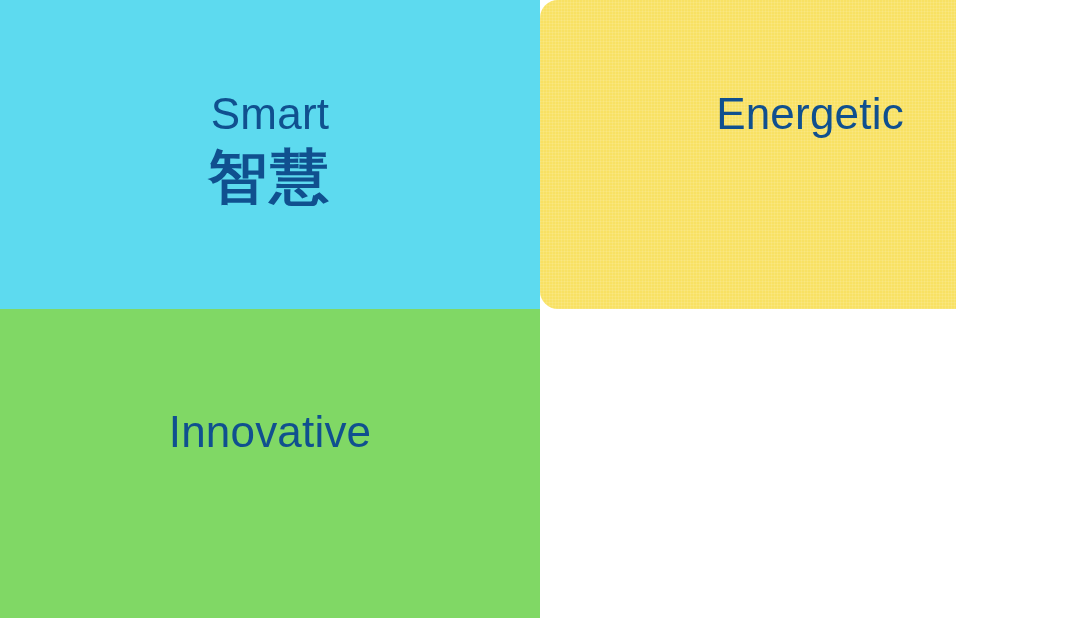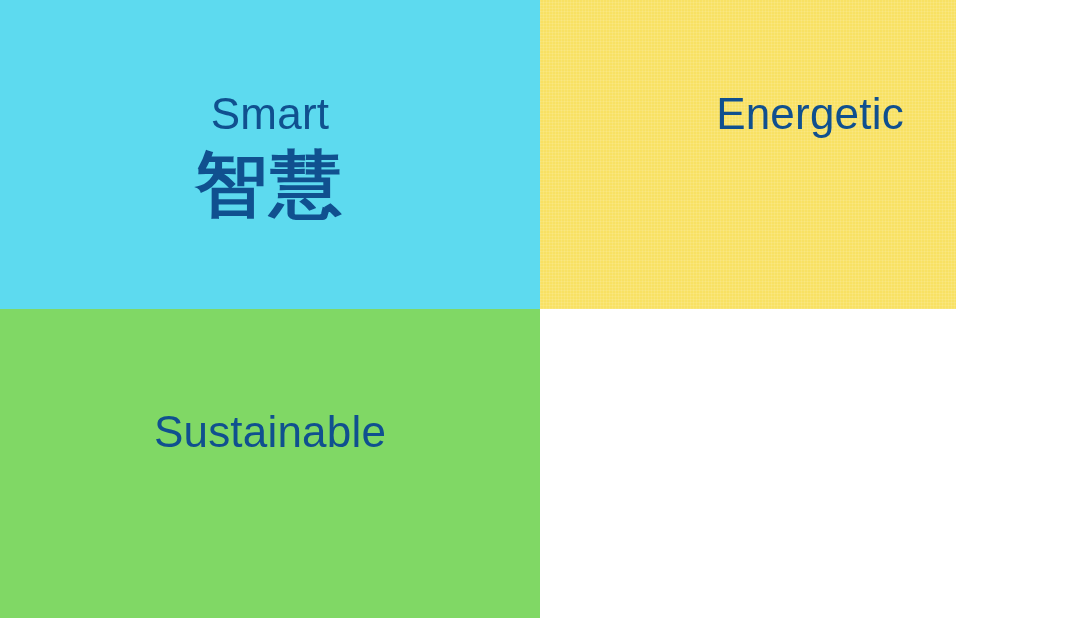--- a/index.html
+++ b/index.html
@@ -72,21 +72,21 @@
     text-align: center;
     line-height: 1;
   }
   .en {
     font-size: 44px;
     font-weight: 400;
     letter-spacing: 0.2px;
     white-space: nowrap;
   }
   .zh {
-    font-size: 72px;
+    font-size: 59px;
     font-weight: 700;
     letter-spacing: 3px;
     white-space: nowrap;
   }
 
   
   
   .row-top .textblock { margin-top: 92px; }
   .row-top .en { margin-bottom: 12px; }
 
@@ -99,26 +99,26 @@
 
 <div id="poster">
 
   <div class="quad row-top" style="background-color: rgb(93, 218, 239); color: rgb(16, 80, 143);">
     <div class="textblock">
       <div class="en">Smart</div>
       <div class="zh">智慧</div>
     </div>
   </div>
 
-  <div class="quad row-top textured" style="background-color: rgb(248, 225, 99); color: rgb(16, 80, 143);">
+  <div class="quad row-top textured" style="background-color: rgb(248, 225, 99); color: rgb(16, 80, 143); border-radius: 18px;">
     <div class="textblock">
       <div class="en">Energetic</div>
     </div>
   </div>
 
 
   <div class="quad row-bottom" style="background-color: rgb(128, 216, 101); color: rgb(16, 80, 143);">
     <div class="textblock">
-      <div class="en">Sustainable</div>
+      <div class="en">Innovative</div>
     </div>
   </div>
 
 </div>
 
 </body></html>

